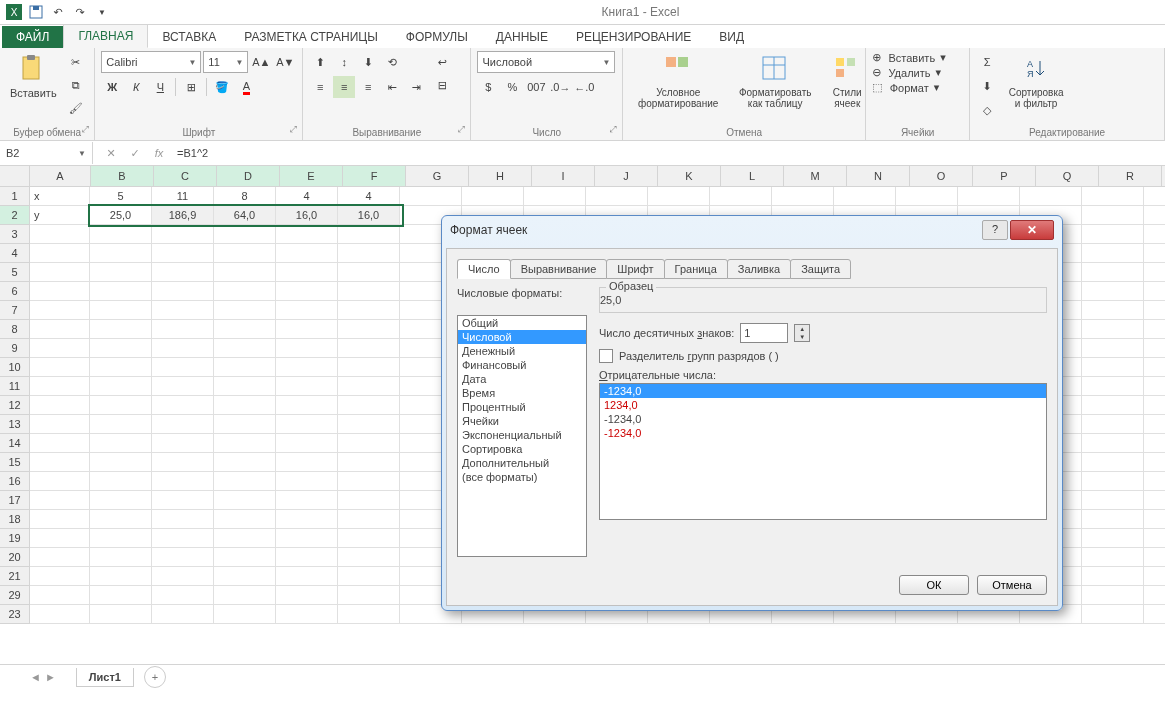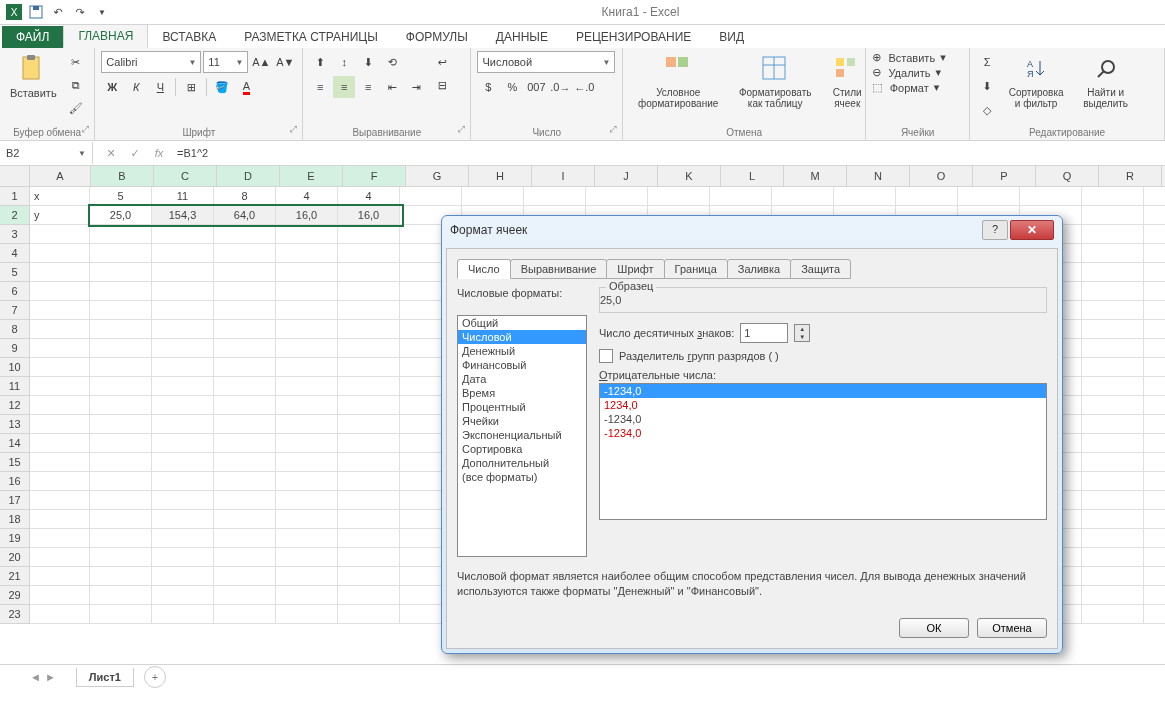--- a/index.html
+++ b/index.html
@@ -271,29 +271,20 @@
       <div class="btn-lg">
         <div class="icon">
             <svg width="24" height="24">
               <text x="3" y="10" font-size="9" fill="#1f4e79">A</text>
               <text x="3" y="20" font-size="9" fill="#1f4e79">Я</text>
               <path d="M16 4 L16 18 L12 14 M16 18 L20 14" stroke="#1f4e79" fill="none"></path>
             </svg>
           </div>
         <span style="width:60px;text-align:center;font-size:10px">Сортировка и фильтр</span>
       </div>
-      <div class="btn-lg">
-        <div class="icon">
-            <svg width="24" height="24">
-              <circle cx="14" cy="10" r="6" fill="none" stroke="#444" stroke-width="2"></circle>
-              <line x1="10" y1="14" x2="4" y2="20" stroke="#444" stroke-width="2"></line>
-            </svg>
-          </div>
-        <span style="width:55px;text-align:center;font-size:10px">Найти и выделить</span>
-      </div>
     </div>
     <div class="group-label">Редактирование</div>
   </div>
 </div>
 
 <div class="namebox-row">
   <div class="namebox">
       <span>B2</span>
       <span class="dd" style="margin-left:auto">▼</span>
     </div>
@@ -371,21 +362,21 @@
           <div class="cell c" style="width: 62px;"></div>
           <div class="cell c" style="width: 62px;"></div>
           <div class="cell c" style="width: 62px;"></div>
           <div class="cell c" style="width: 62px;"></div>
           <div class="cell c" style="width: 62px;"></div>
           <div class="cell c" style="width: 62px;"></div>
         </div>
         <div class="crow">
           <div class="cell" style="width: 60px;">y</div>
           <div class="cell c sel" style="width: 62px; background: rgb(255, 255, 255);">25,0</div>
-          <div class="cell c sel" style="width: 62px;">154,3</div>
+          <div class="cell c sel" style="width: 62px;">186,9</div>
           <div class="cell c sel" style="width: 62px;">64,0</div>
           <div class="cell c sel" style="width: 62px;">16,0</div>
           <div class="cell c sel" style="width: 62px;">16,0</div>
           <div class="cell c" style="width: 62px;"></div>
           <div class="cell c" style="width: 62px;"></div>
           <div class="cell c" style="width: 62px;"></div>
           <div class="cell c" style="width: 62px;"></div>
           <div class="cell c" style="width: 62px;"></div>
           <div class="cell c" style="width: 62px;"></div>
           <div class="cell c" style="width: 62px;"></div>
@@ -882,19 +873,18 @@
         </div>
         <div style="margin-bottom:2px"><u class="acc">О</u>трицательные числа:</div>
         <div class="neg-list" id="neglist">
             <div class="neg-item sel">-1234,0</div>
             <div class="neg-item red">1234,0</div>
             <div class="neg-item">-1234,0</div>
             <div class="neg-item red">-1234,0</div>
           </div>
       </div>
     </div>
-    <div class="desc">Числовой формат является наиболее общим способом представления чисел. Для вывода денежных значений используются также форматы "Денежный" и "Финансовый".</div>
     <div class="dlg-buttons">
       <button class="dlg-btn">ОК</button>
       <button class="dlg-btn">Отмена</button>
     </div>
   </div>
 </div>
 
 </body></html>

